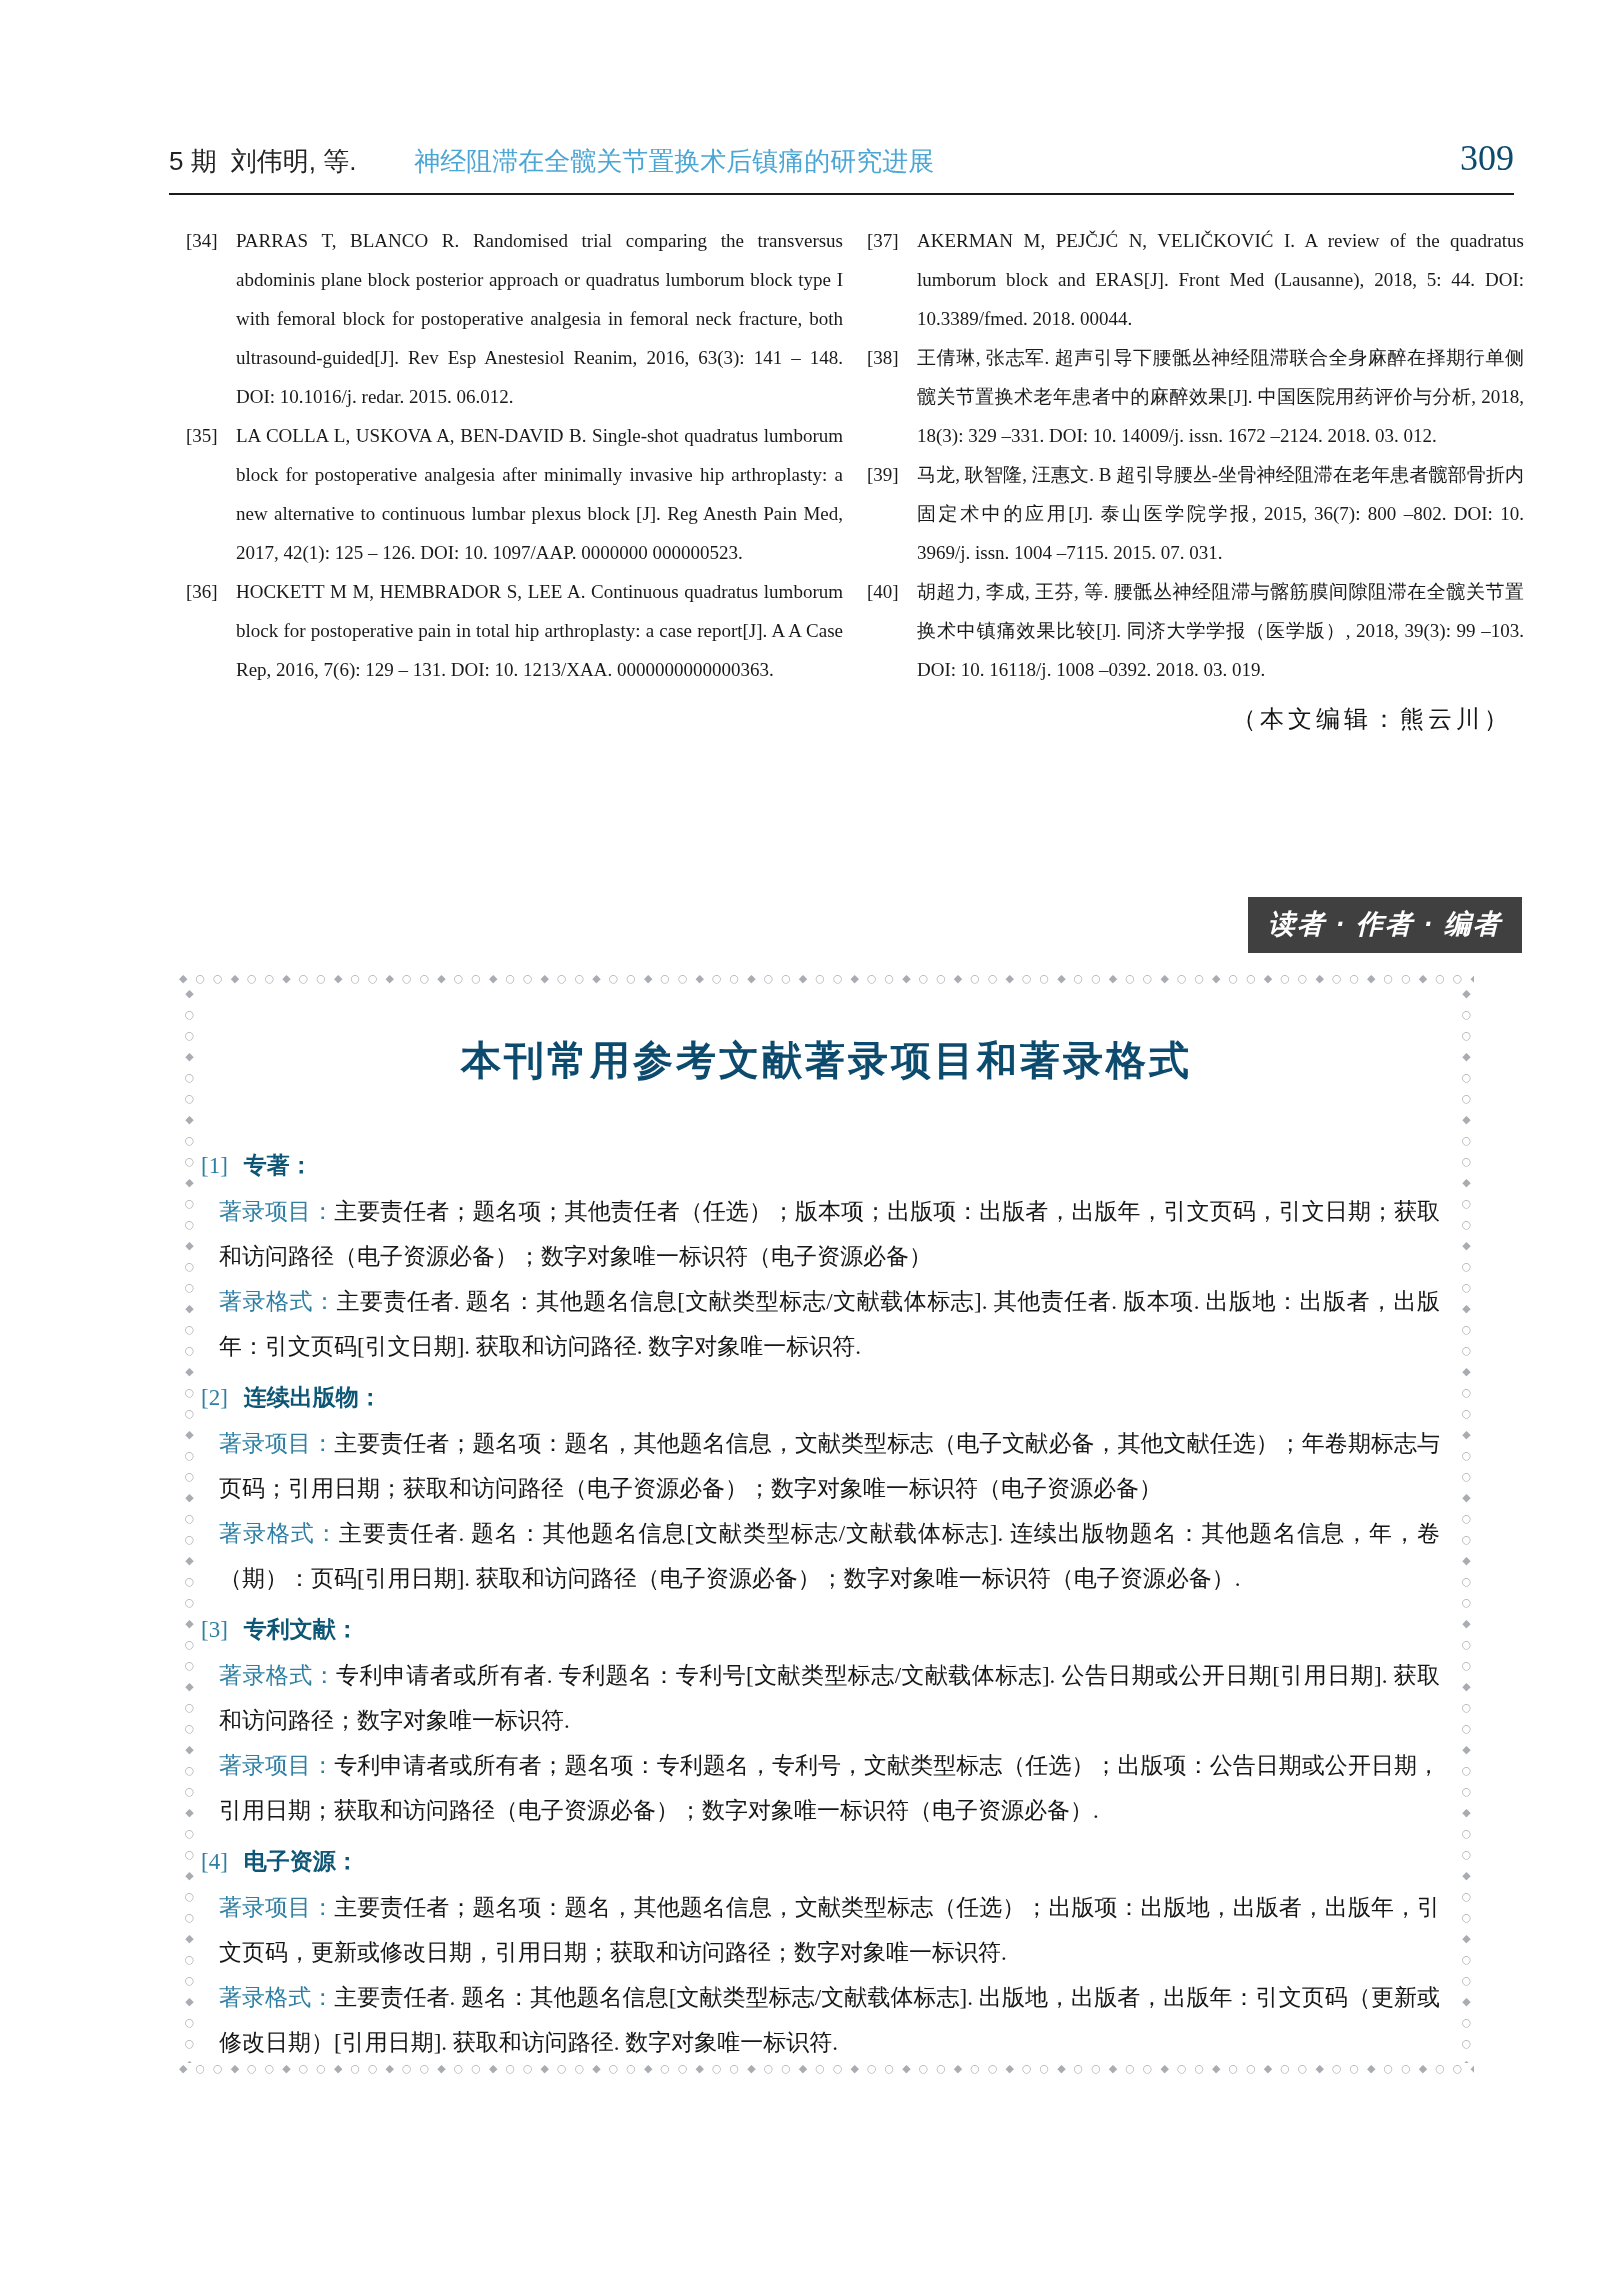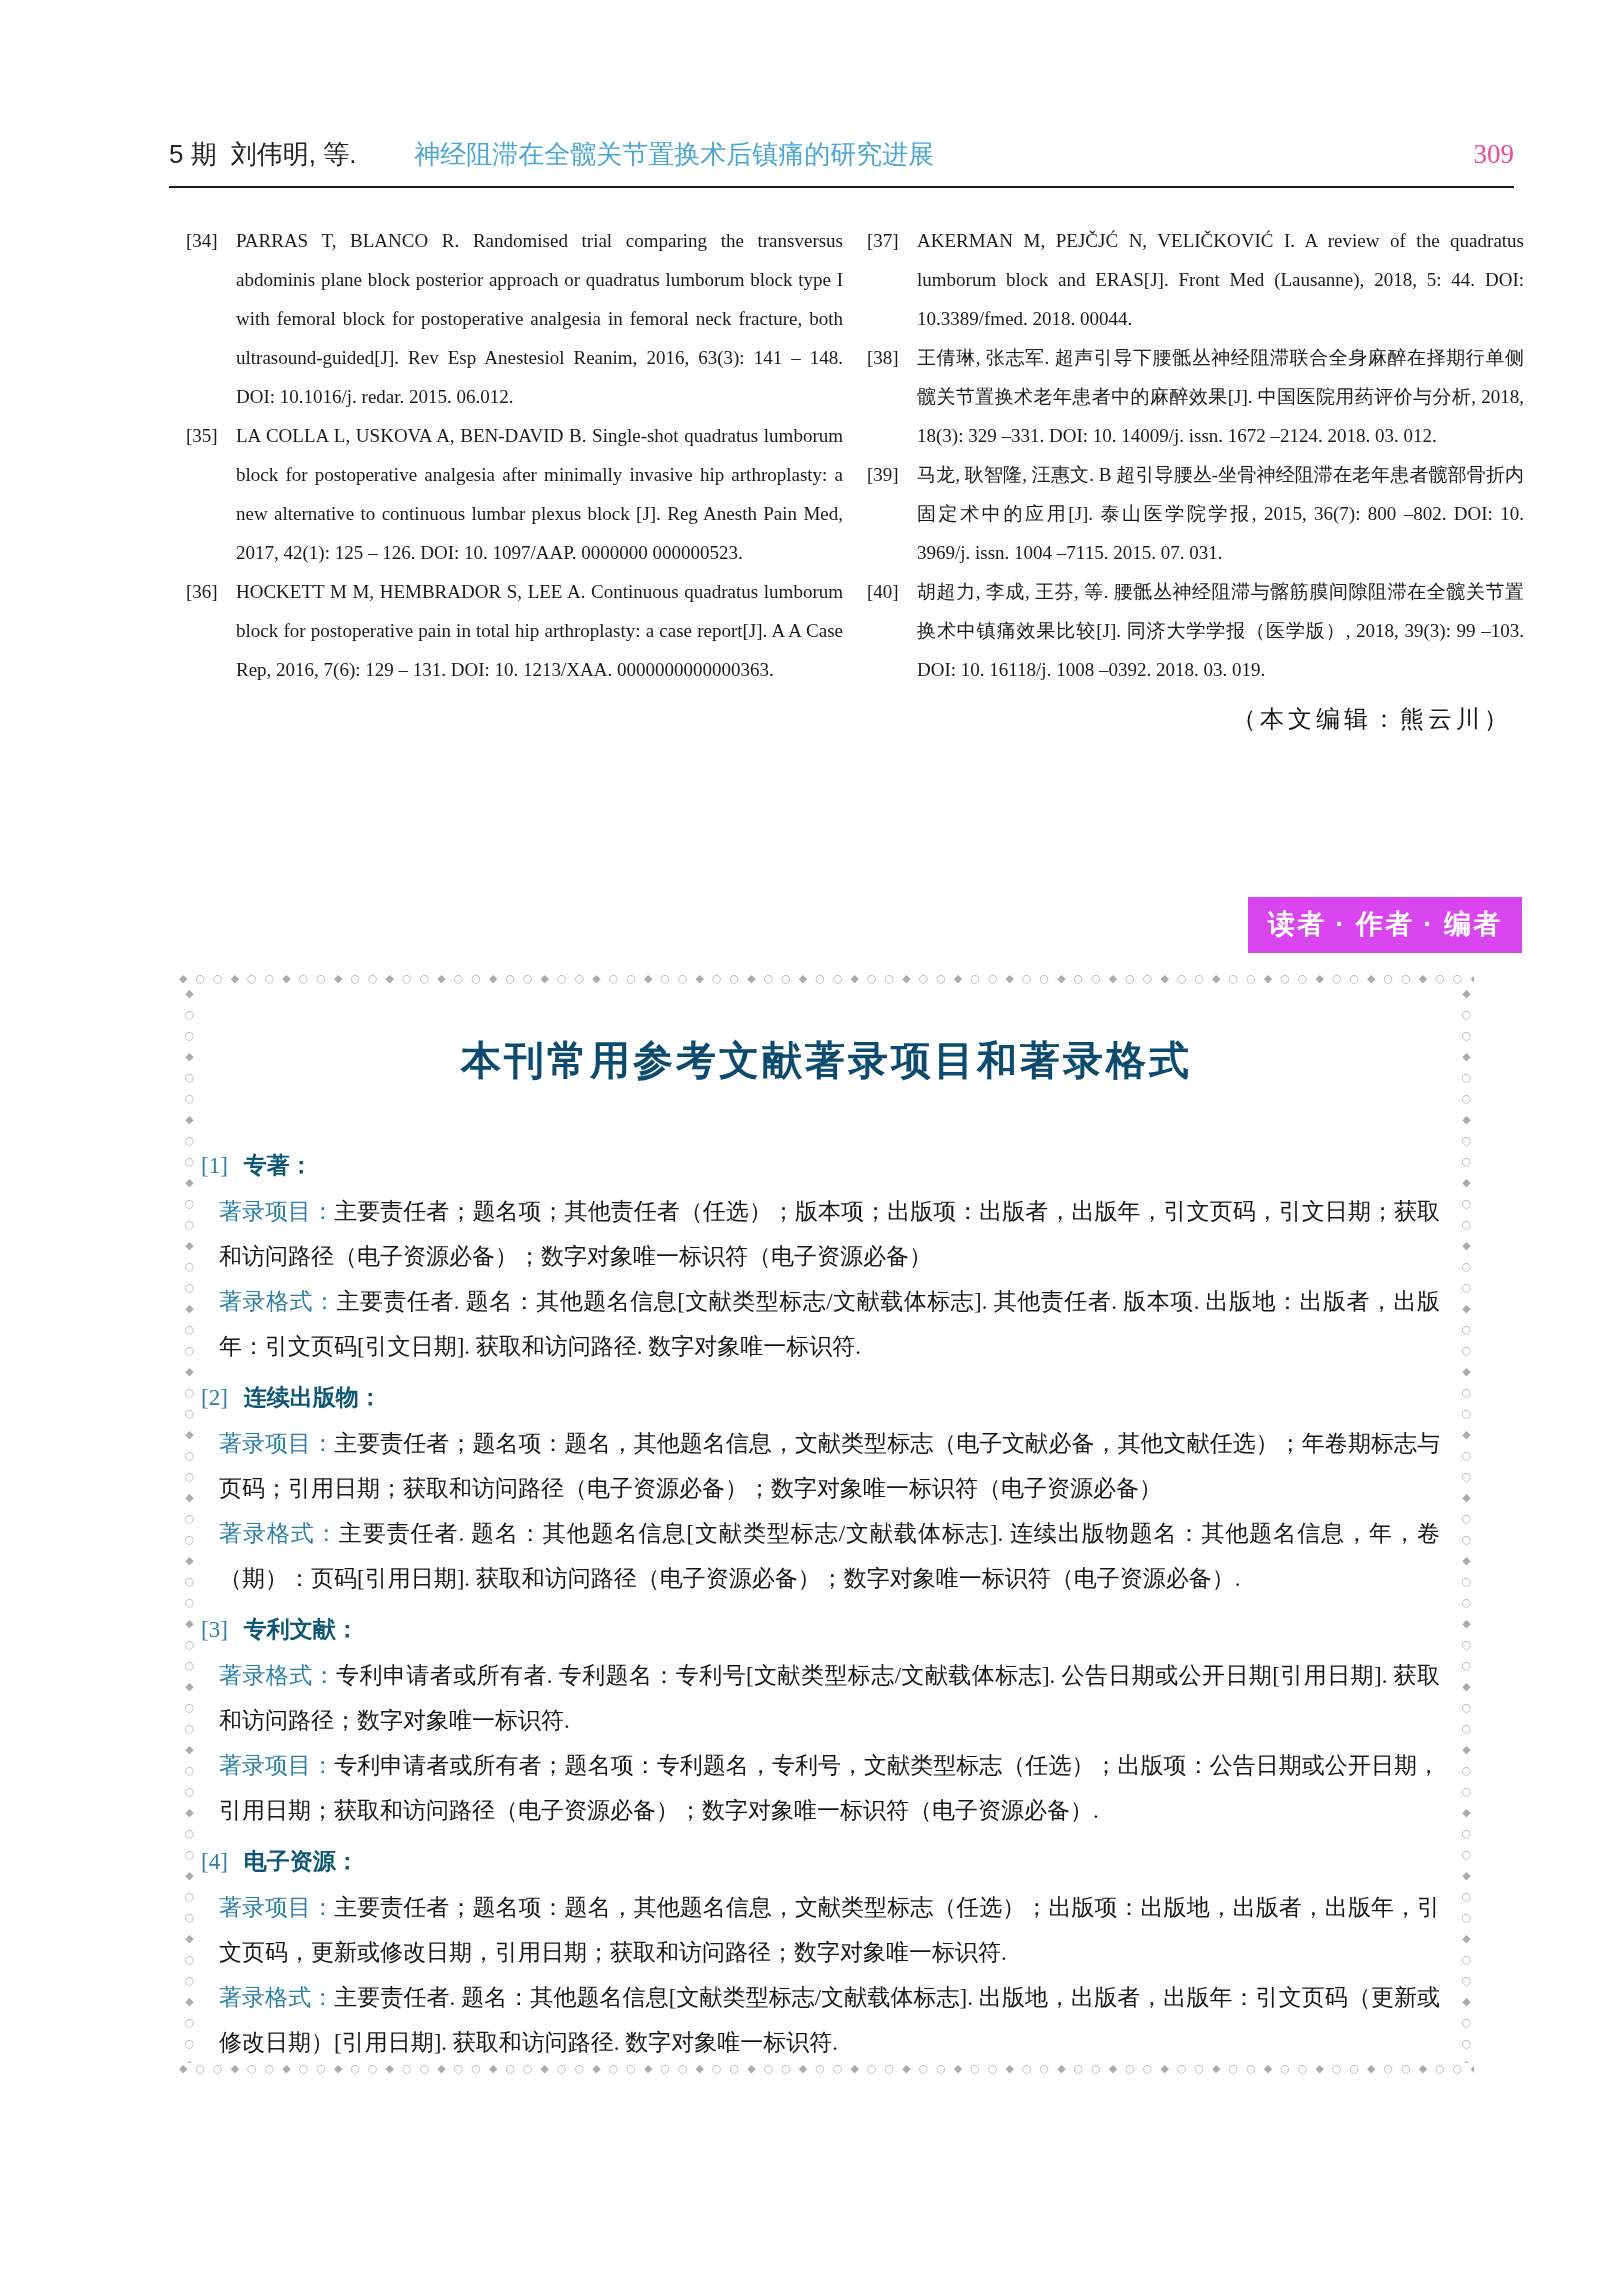--- a/index.html
+++ b/index.html
@@ -17,44 +17,45 @@
     position: absolute; left: 169px; top: 137px; width: 1345px;
     display: flex; justify-content: space-between; align-items: baseline;
     padding-bottom: 14px;
     border-bottom: 2px solid #1b1b1b;
     font-family: "Liberation Sans", "DejaVu Sans", sans-serif;
     font-size: 26px;
   }
   .rh-left { display: flex; gap: 14px; align-items: baseline; }
   .rh-issue, .rh-authors { color: #222; }
   .rh-title { color: #4ba6d4; margin-left: 44px; }
-  .rh-page { font-family: "Liberation Serif", serif; font-size: 27px; color: #ec4899; }
+  .rh-page { font-family: "Liberation Serif", serif; font-size: 36px; color: #0c4a6e; }
 
   
   .refs {
     position: absolute; left: 186px; top: 221px; width: 1349px;
     display: flex; gap: 24px;
   }
   .ref-col { width: 657px; }
   .ref { display: flex; font-size: 19px; line-height: 39px; }
   .ref-num { flex: none; width: 50px; }
   .ref-text { flex: 1; text-align: justify; }
   .editor-note {
     margin-top: 14px; text-align: right;
     font-size: 24px; letter-spacing: 4px; color: #141414;
     padding-right: 12px;
   }
 
   
   .section-badge {
     position: absolute; top: 897px; right: 100px;
-    background: #d946ef; color: #ffffff;
+    background: #404040; color: #ffffff;
     font-family: "Liberation Sans", "DejaVu Sans", sans-serif;
     font-weight: bold; font-size: 27px; letter-spacing: 2px;
     padding: 9px 20px 11px 20px;
+    font-style: italic;
   }
 
   
   .deco-box {
     position: absolute; left: 179px; top: 971px;
     width: 1295px; height: 1108px;
   }
   .deco-h, .deco-v {
     position: absolute; color: #a9adb2;
     font-family: "DejaVu Sans", sans-serif;

